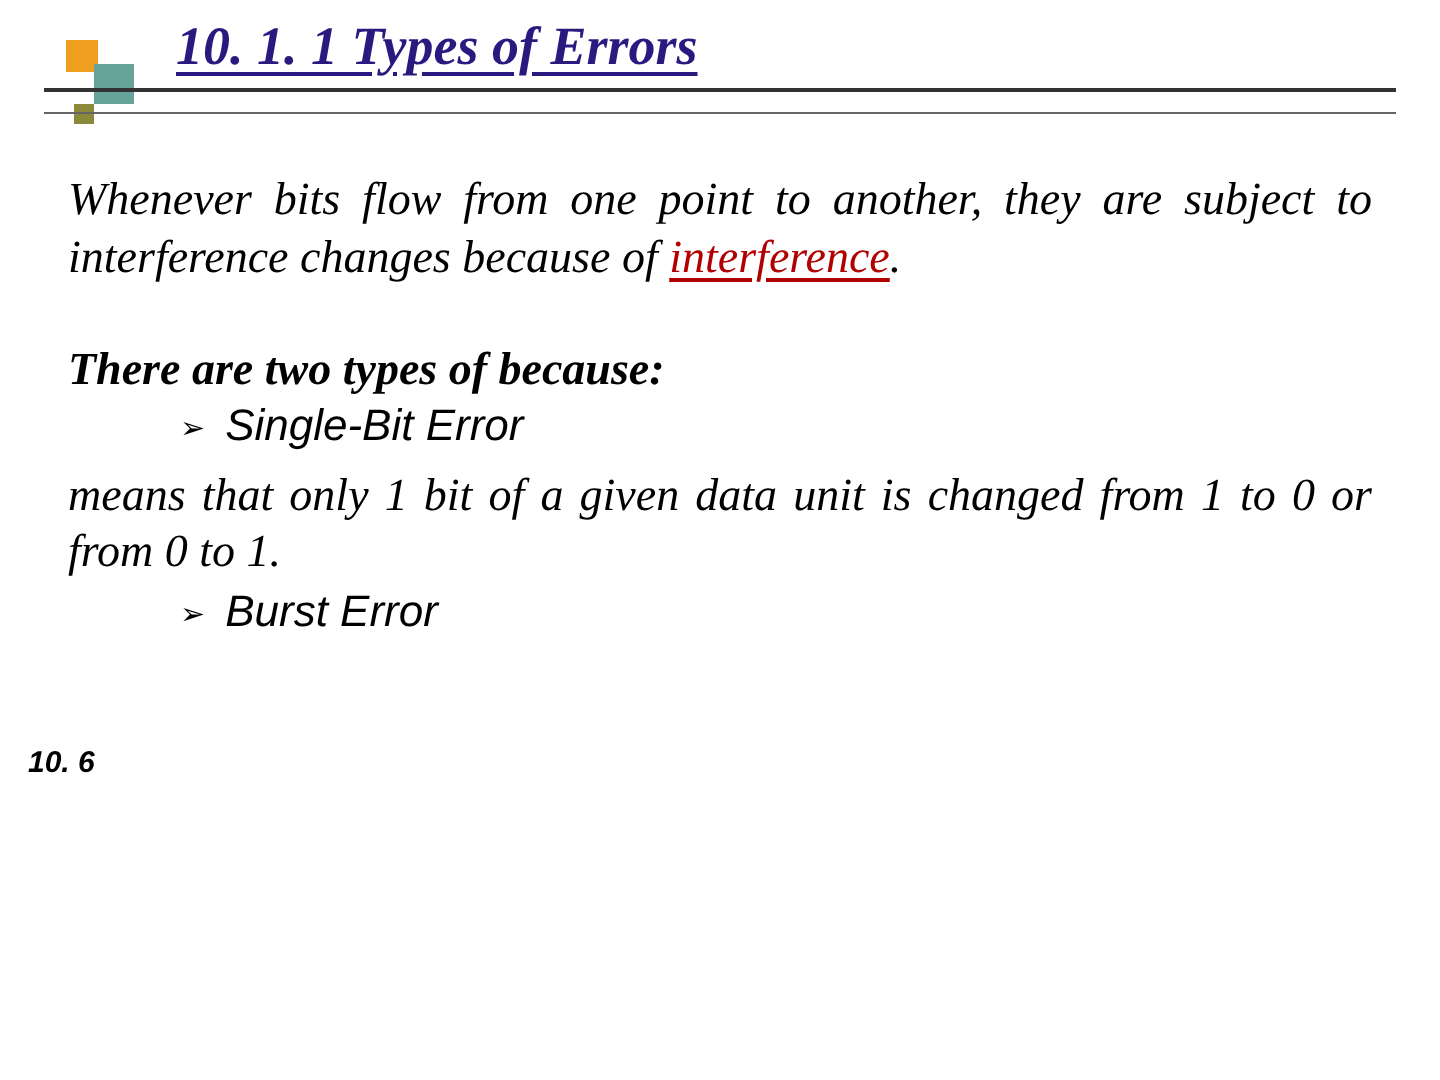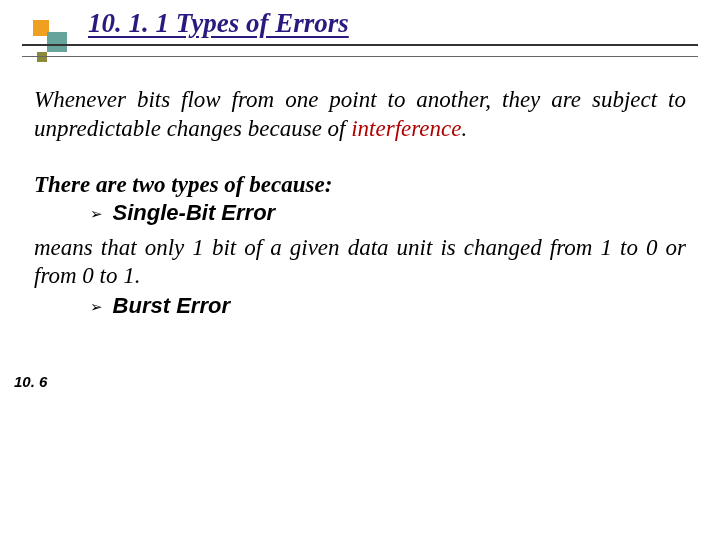--- a/index.html
+++ b/index.html
@@ -85,20 +85,21 @@
     top: 86px;
   }
   .para1 {
     font-size: 23px;
     font-style: italic;
     text-align: justify;
     line-height: 1.25;
   }
   .red-underline {
     color: #b00000;
+    text-decoration: underline;
     text-underline-offset: 3px;
   }
   .lead2 {
     margin-top: 28px;
     font-size: 23px;
     font-weight: bold;
     font-style: italic;
   }
   .bullet-row {
     display: flex;
@@ -111,21 +112,21 @@
   .bullet-glyph {
     font-style: normal;
     font-weight: normal;
     font-size: 15px;
     line-height: 1;
     transform: translateY(-1px);
     color: #000;
   }
   .bullet-label {
     font-family: Verdana, Geneva, sans-serif;
-    font-weight: bold;
+    font-weight: normal;
     font-style: italic;
     font-size: 22px;
   }
   .bullet-desc {
     font-size: 23px;
     font-style: italic;
     text-align: justify;
     line-height: 1.25;
     margin-top: 8px;
   }
@@ -152,21 +153,21 @@
   </div>
 
   <div class="rule-top"></div>
   <div class="rule-bottom"></div>
 
   <div class="title">10. 1. 1  Types of Errors</div>
 
   <div class="body">
 
     <div class="para1">
-      <span>Whenever bits flow from one point to another, they are subject to unpredictable changes because of </span><span class="red-underline">interference</span><span>.</span>
+      <span>Whenever bits flow from one point to another, they are subject to interference changes because of </span><span class="red-underline">interference</span><span>.</span>
     </div>
 
     <div class="lead2">There are two types of because:</div>
 
     <div class="bullet-row">
       <span class="bullet-glyph">➢</span>
       <span class="bullet-label">Single-Bit Error</span>
     </div>
     <div class="bullet-desc">means that only 1 bit of a given data unit is changed from 1 to 0 or from 0 to 1.</div>
 

